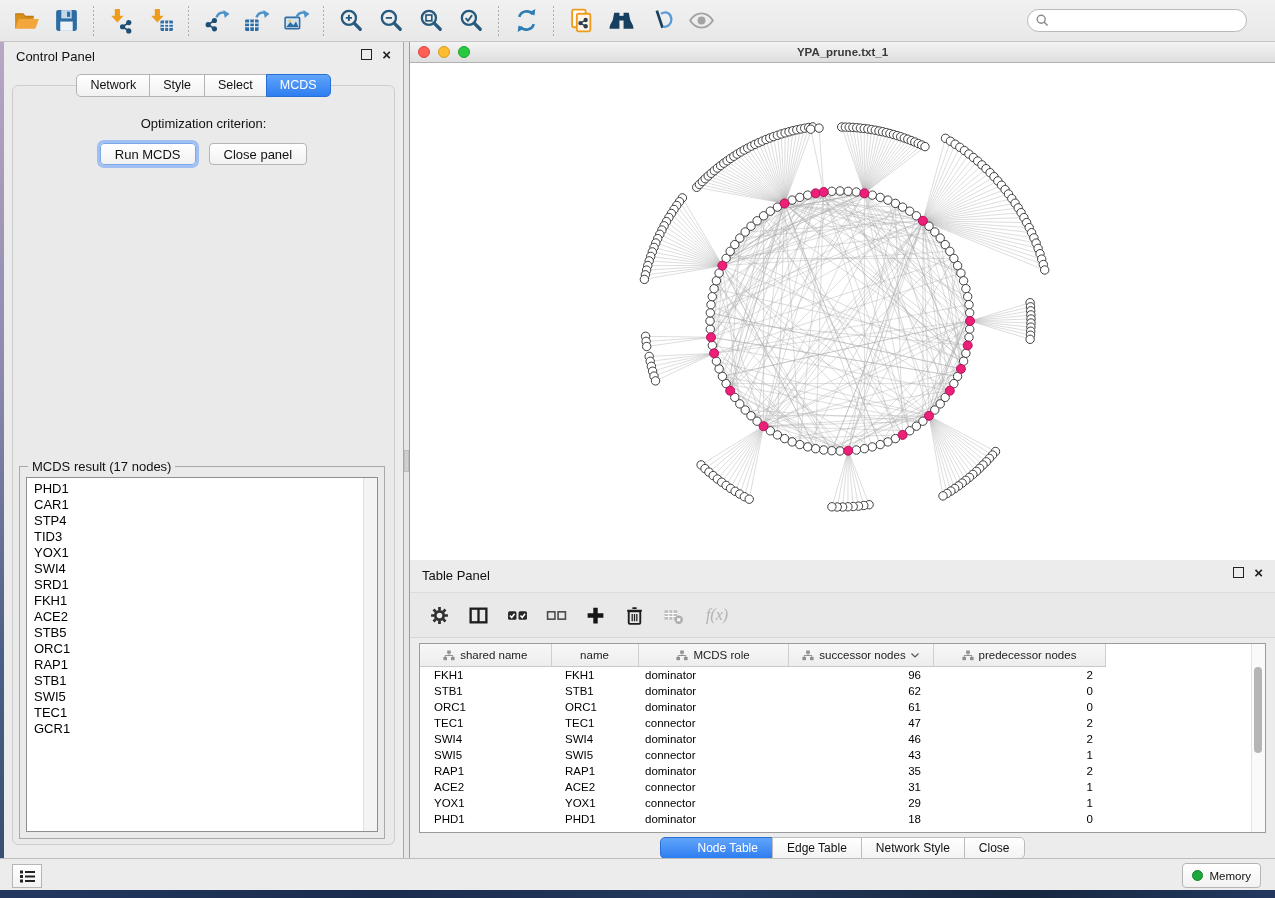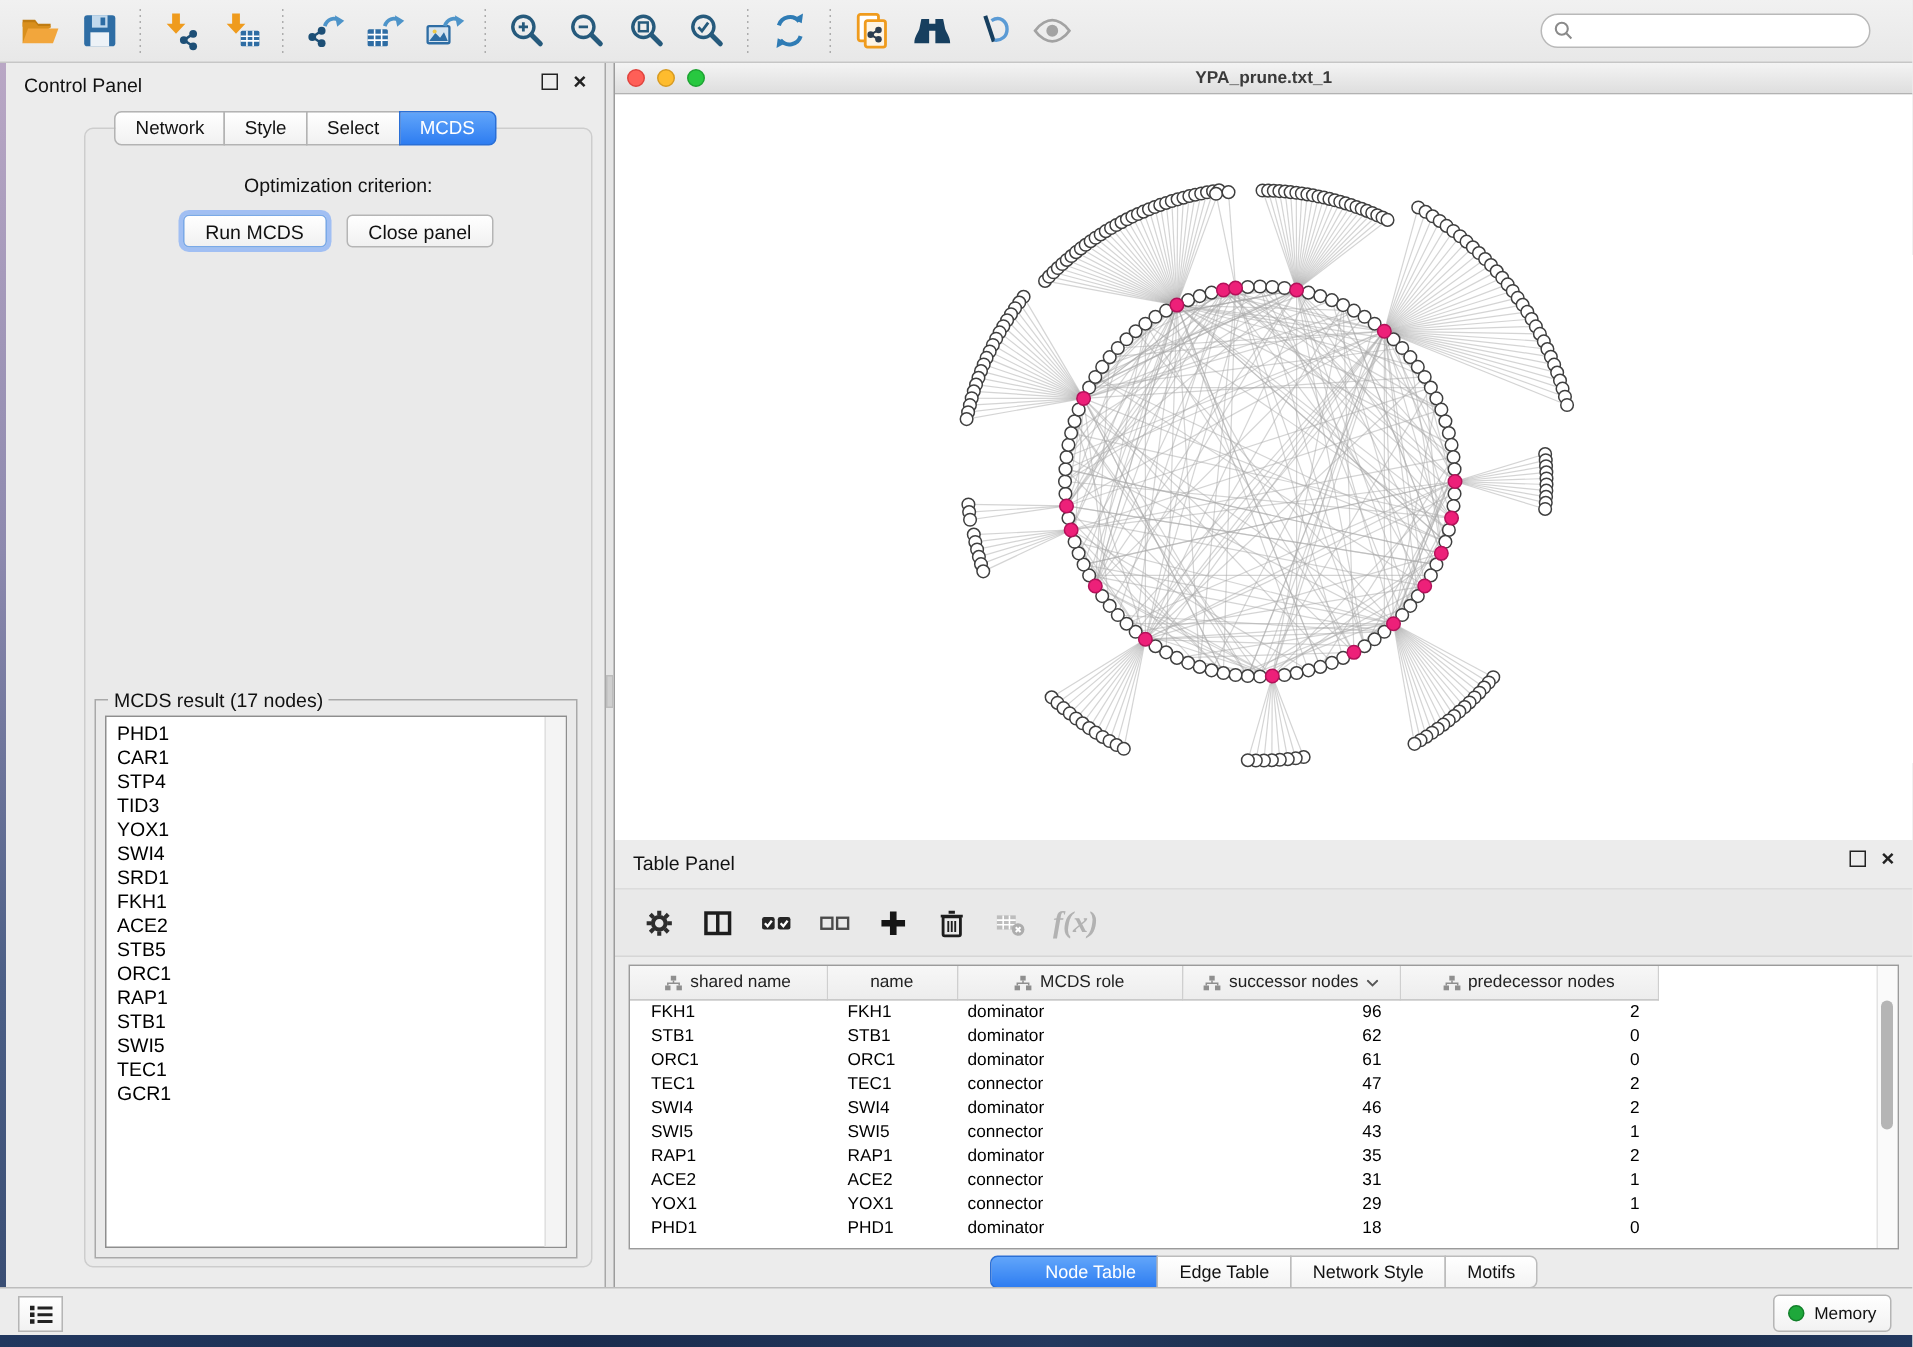--- a/index.html
+++ b/index.html
@@ -34,21 +34,21 @@
   .win-icons{position:absolute;right:12px;top:7px;display:flex;gap:10px;align-items:center;}
   .float-ico{width:9px;height:9px;border:1.5px solid #222;display:inline-block;}
   .close-ico{font-size:15px;font-weight:bold;color:#222;line-height:9px;cursor:pointer;}
   #cp-tabs{position:absolute;left:0;right:0;top:32px;display:flex;justify-content:center;z-index:3;}
   .seg{height:21px;line-height:21px;padding:0 13px;font-size:12.5px;background:linear-gradient(#fff,#f1f1f1);
     border:1px solid #b3b3b3;margin-left:-1px;cursor:pointer;color:#111;}
   .seg:first-child{border-radius:5px 0 0 5px;margin-left:0;}
   .seg:last-child{border-radius:0 5px 5px 0;}
   .seg.selected{background:linear-gradient(#61a5fa,#2e7df1);border-color:#2a6fd6;color:#fff;}
   #cp-body{position:absolute;left:8px;right:8px;top:43px;bottom:13px;background:#eaeaea;
-    border:1px solid #cdcdcd;border-radius:6px;z-index:1;margin-left:44px;}
+    border:1px solid #cdcdcd;border-radius:6px;z-index:1;}
   #opt-label{margin-top:30px;text-align:center;font-size:13px;color:#111;}
   #criterion-select{margin:9px auto 0;width:314px;height:21px;background:#fff;border:1px solid #b5b5b5;
     border-radius:4px;display:flex;align-items:center;cursor:pointer;position:relative;}
   #criterion-value{flex:1;font-size:12.5px;padding-left:8px;color:#111;white-space:nowrap;}
   #criterion-stepper{width:18px;height:19px;margin-right:1px;border-radius:3px;
     background:linear-gradient(#6db0fb,#2e7df1);display:flex;flex-direction:column;align-items:center;justify-content:center;gap:1px;}
   #cp-buttons{margin-top:12px;display:flex;justify-content:center;gap:13px;}
   .mac-btn{height:22px;padding:0 14px;font-size:13px;background:linear-gradient(#fff,#f1f1f1);
     border:1px solid #b5b5b5;border-radius:4px;cursor:pointer;color:#111;font-family:"Liberation Sans",sans-serif;}
   .mac-btn.focused{box-shadow:0 0 0 3px rgba(100,155,250,.55);border-color:#7aa9e8;}
@@ -76,21 +76,21 @@
   .tl.yellow{background:#febc2e;border:1px solid #d89b22;}
   .tl.green{background:#28c840;border:1px solid #1da332;}
   #net-canvas{position:absolute;left:0;top:21px;right:0;bottom:0;background:#fff;}
 
   
   #table-panel{position:absolute;left:0;top:518px;right:0;height:298px;background:#ececec;}
   #tp-header{position:relative;height:30px;display:flex;align-items:center;padding:0 12px;}
   #tp-toolbar{position:absolute;left:0;right:0;top:32px;height:46px;background:#e9e9e9;
     border-top:1px solid #dcdcdc;border-bottom:1px solid #d6d6d6;display:flex;align-items:center;padding-left:17px;gap:15px;box-sizing:border-box;}
   .ttbtn{width:24px;height:24px;border:none;background:transparent;padding:0;display:flex;align-items:center;justify-content:center;cursor:pointer;}
-  .fx-label{font-family:"Liberation Serif",serif;font-style:italic;font-size:20px;color:#b2b2b2;font-weight:bold;}
+  .fx-label{font-family:"Liberation Serif",serif;font-style:italic;font-size:16px;color:#b2b2b2;}
   #table-box{position:absolute;left:9px;right:9px;top:83px;height:190px;background:#fff;border:1px solid #9b9b9b;box-sizing:border-box;overflow:hidden;}
   table{border-collapse:collapse;table-layout:fixed;font-size:11.5px;}
   th{height:20px;background:linear-gradient(#f7f7f7,#ededed);border-right:1px solid #cfcfcf;border-bottom:1px solid #c9c9c9;
     font-weight:normal;color:#222;position:relative;cursor:pointer;}
   .th-inner{display:flex;align-items:center;justify-content:center;gap:5px;}
   td{height:16px;padding:0;color:#000;white-space:nowrap;overflow:hidden;}
   td.c0,td.c1{padding-left:14px;}
   td.c2{padding-left:7px;}
   td.c3,td.c4{text-align:right;padding-right:12px;}
   #tbl-scroll{position:absolute;right:0;top:0;bottom:0;width:13px;background:#fafafa;border-left:1px solid #e3e3e3;}
@@ -1221,21 +1221,21 @@
             </tbody>
         </table>
         <div id="tbl-scroll">
             <div id="tbl-thumb"></div>
           </div>
       </div>
       <div id="tp-tabs">
           <div class="bseg selected">Node Table</div>
           <div class="bseg">Edge Table</div>
           <div class="bseg">Network Style</div>
-          <div class="bseg">Motifs</div>
+          <div class="bseg">Close</div>
         </div>
     </div>
   </div>
 
   <div id="statusbar">
     <div id="list-btn">
       <svg width="17" height="15" viewBox="0 0 17 15">
         <g fill="#222">
             <rect x="1" y="1.5" width="3" height="3"></rect>
             <rect x="1" y="6" width="3" height="3"></rect>

